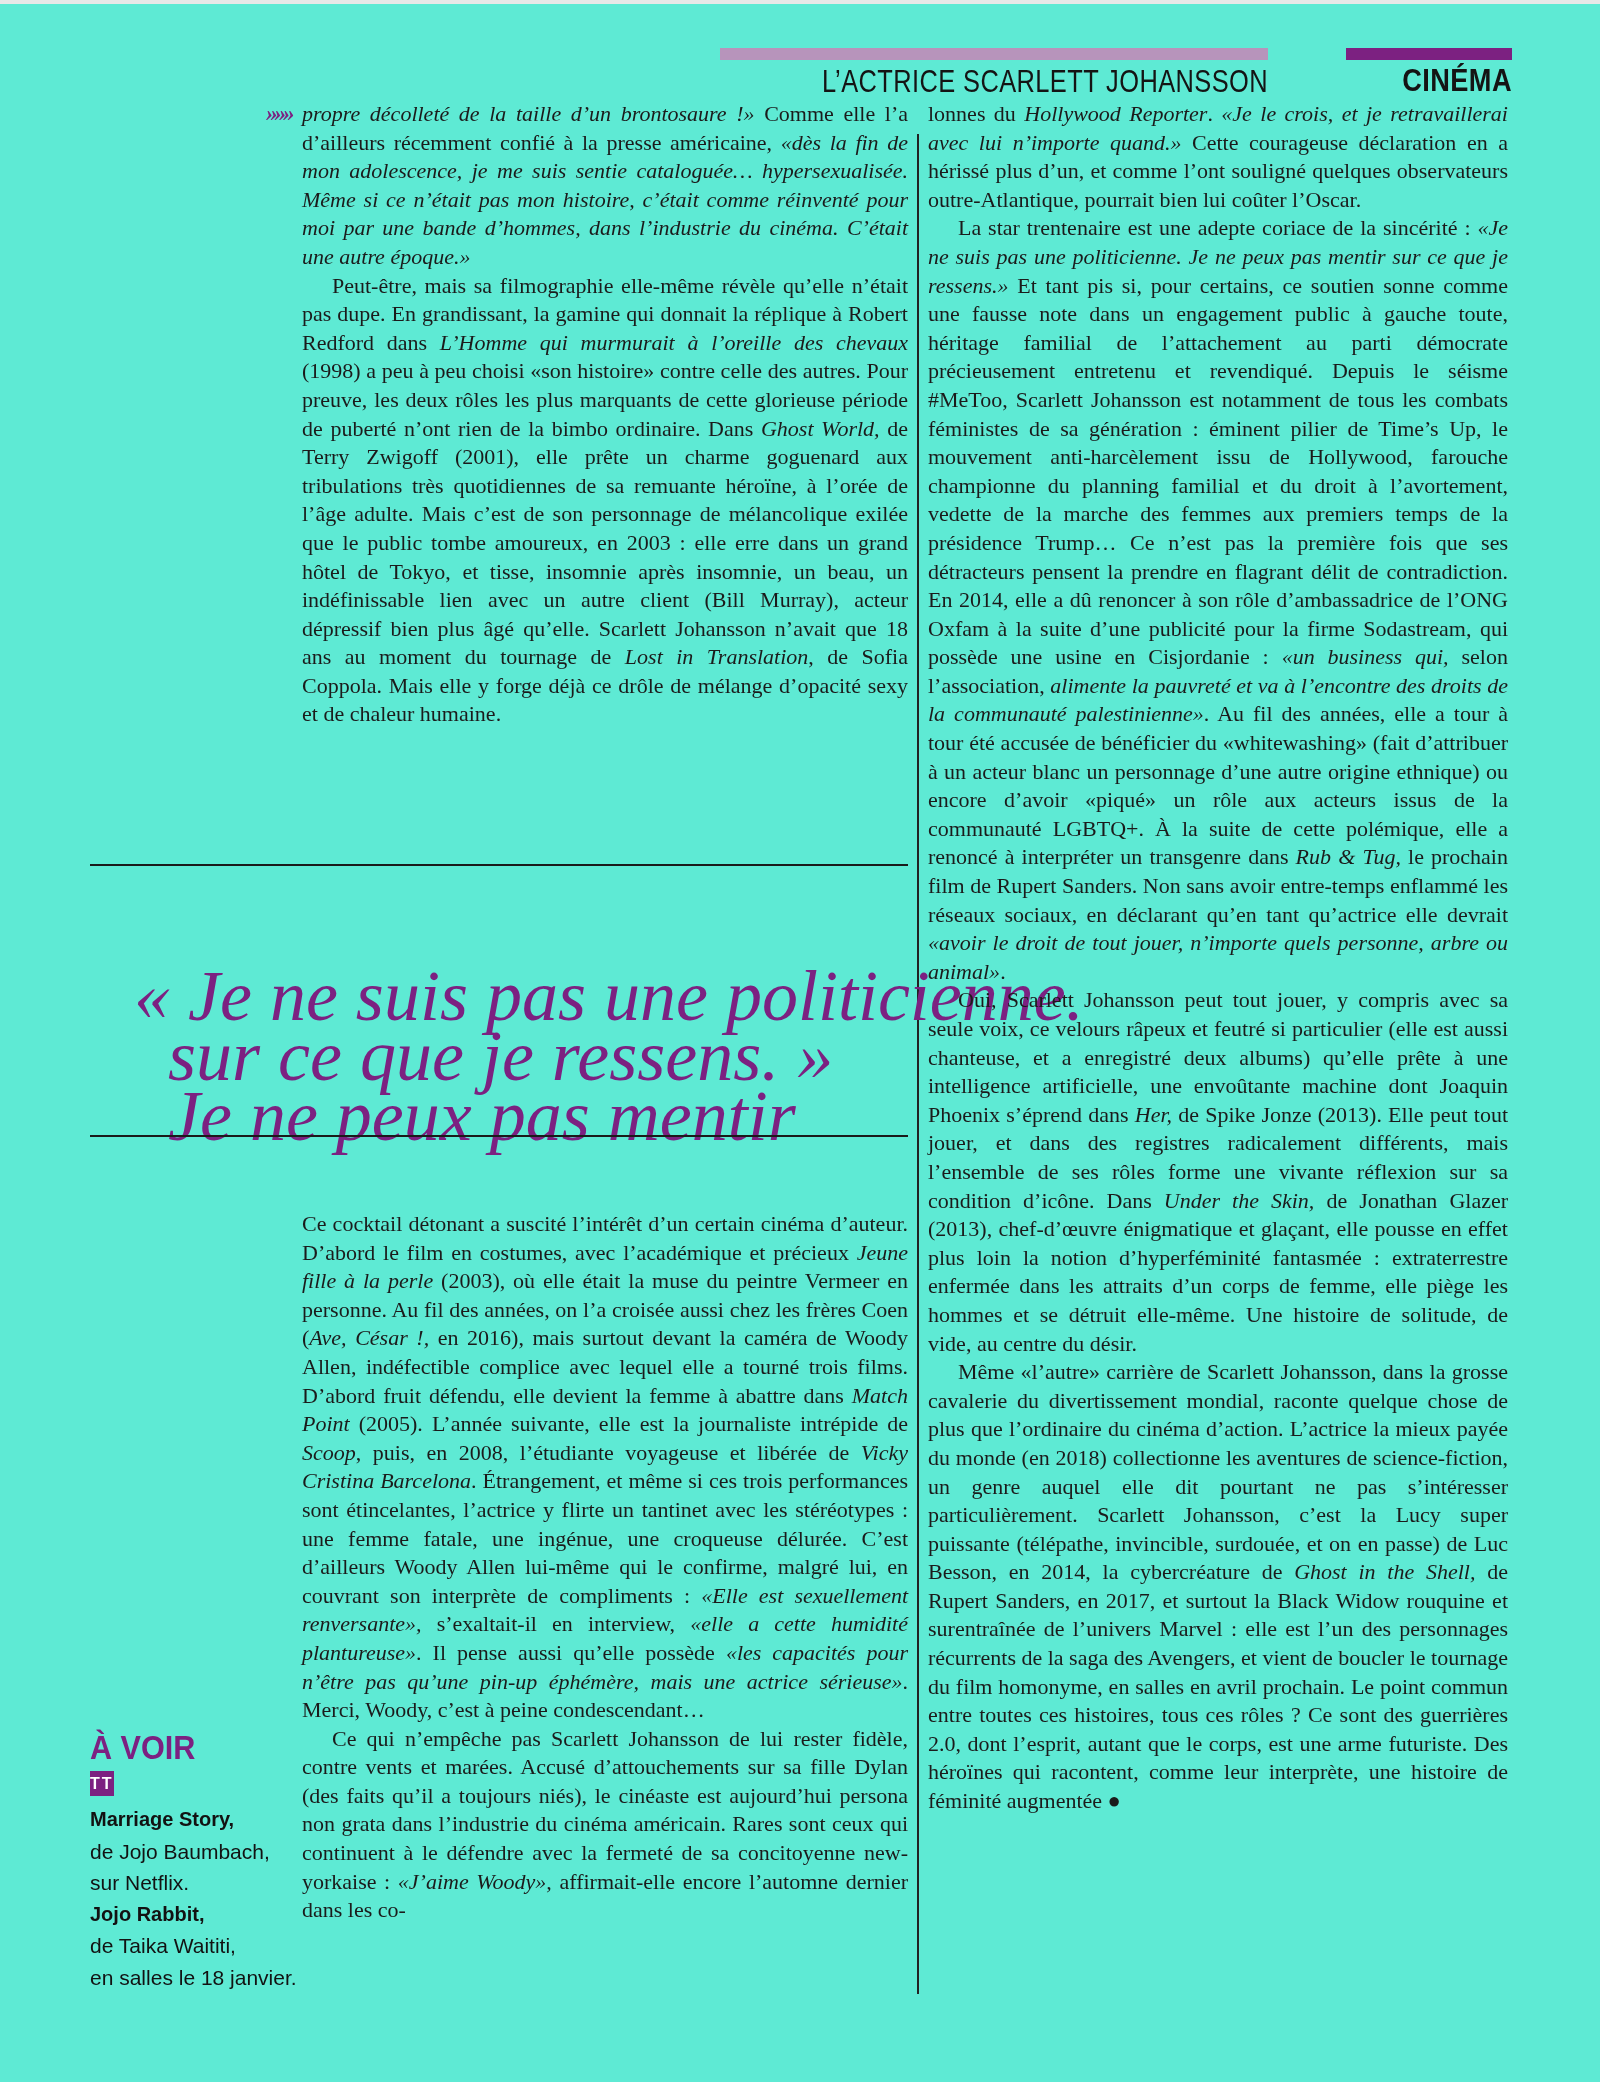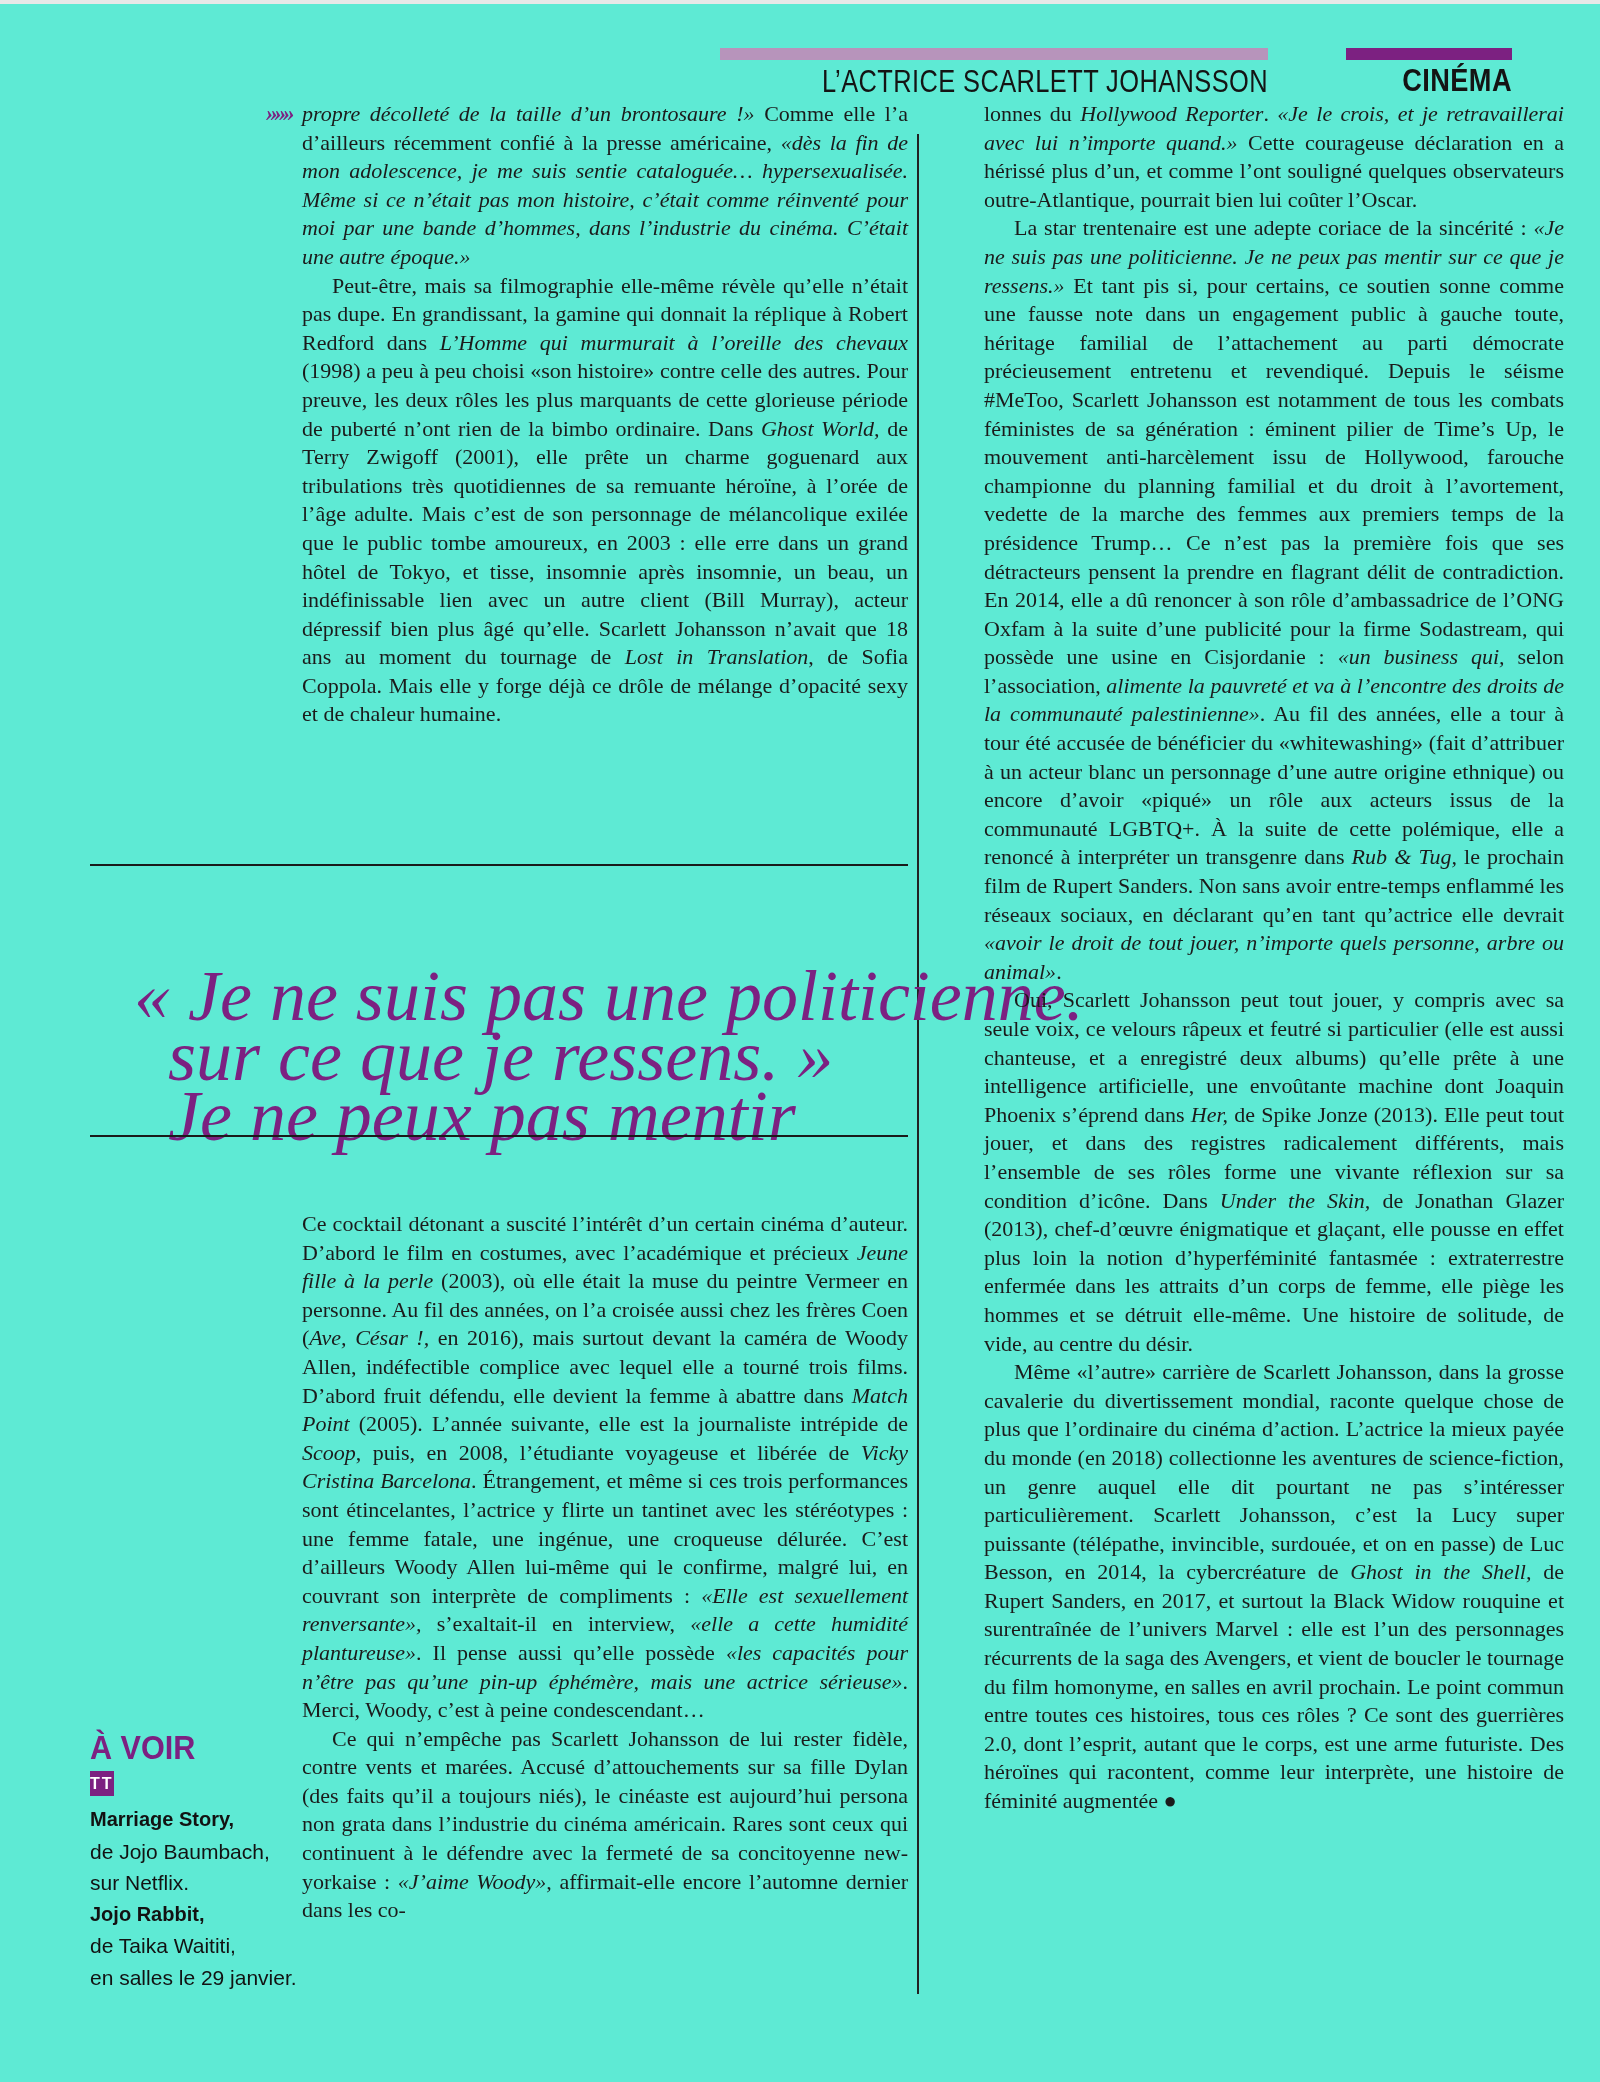--- a/index.html
+++ b/index.html
@@ -25,21 +25,21 @@
   .cinema{
     position:absolute;left:1146px;top:58px;width:366px;text-align:right;
     font-family:"Liberation Sans", sans-serif;font-size:32px;font-weight:700;
     color:#141414;letter-spacing:.5px;white-space:nowrap;
     transform:scaleX(.85);transform-origin:100% 50%;
   }
   
   .divider{position:absolute;left:917px;top:130px;width:2px;height:1860px;background:#222;}
   .colL1{position:absolute;left:302px;top:96px;width:606px;}
   .colL2{position:absolute;left:302px;top:1206px;width:606px;}
-  .colR{position:absolute;left:984px;top:96px;width:580px;}
+  .colR{position:absolute;left:928px;top:96px;width:580px;}
   p.body{
     margin:0;font-size:22px;line-height:28.6px;text-align:justify;
     color:var(--ink);hyphens:auto;
   }
   p.indent{text-indent:30px;}
   .it{font-style:italic;}
   .p1{position:relative;}
   .cont-marker{
     position:absolute;left:-36px;top:0;color:var(--purple);
     font-weight:700;font-style:italic;letter-spacing:-3px;font-size:23px;
@@ -123,18 +123,18 @@
 
   <div class="avoir-head">À VOIR</div>
   <div class="tt-badge">TT</div>
   <div class="avoir-list">
     <div class="avoir-item">
       <span class="line avoir-title">Marriage Story,</span>
       <span class="line-group"><span class="line">de Jojo Baumbach,</span><span class="line line-indent">sur Netflix.</span></span>
     </div>
     <div class="avoir-item">
       <span class="line avoir-title">Jojo Rabbit,</span>
-      <span class="line-group"><span class="line">de Taika Waititi,</span><span class="line line-indent">en salles le 29 janvier.</span></span>
+      <span class="line-group"><span class="line">de Taika Waititi,</span><span class="line line-indent">en salles le 18 janvier.</span></span>
     </div>
   </div>
 
 
 </div>
 
 </body></html>

